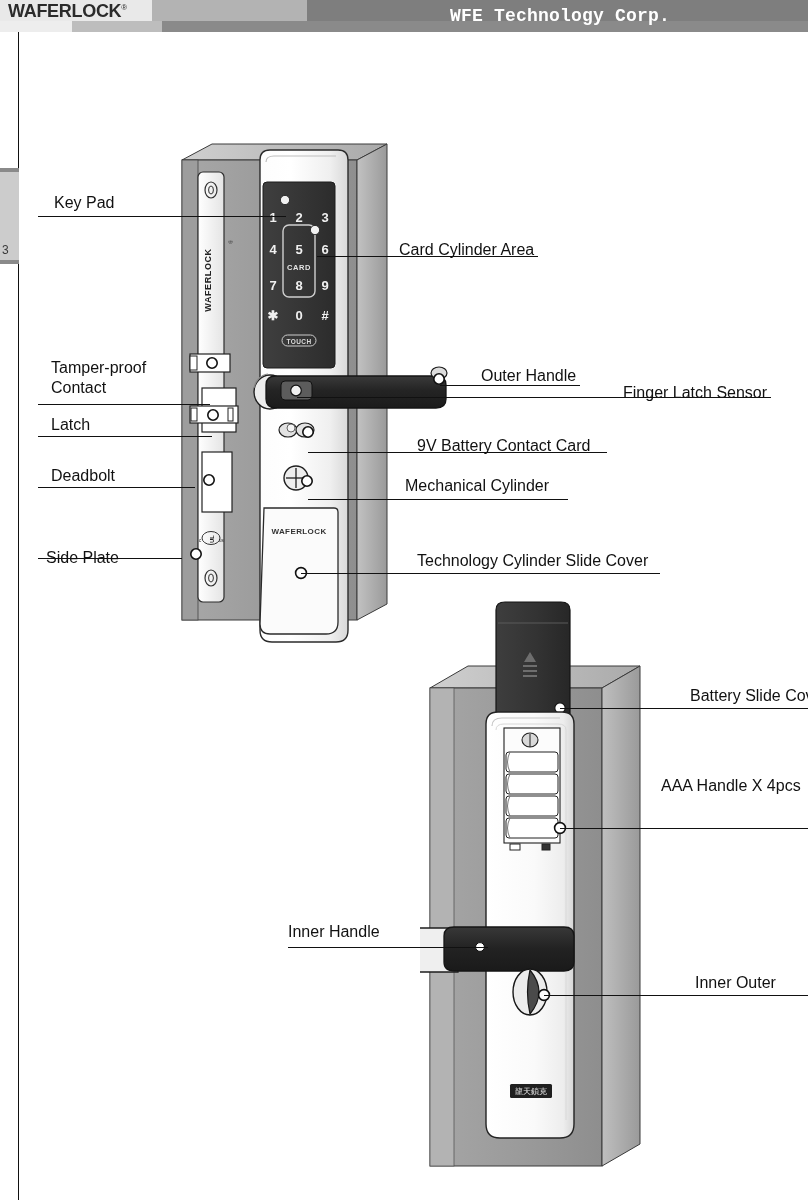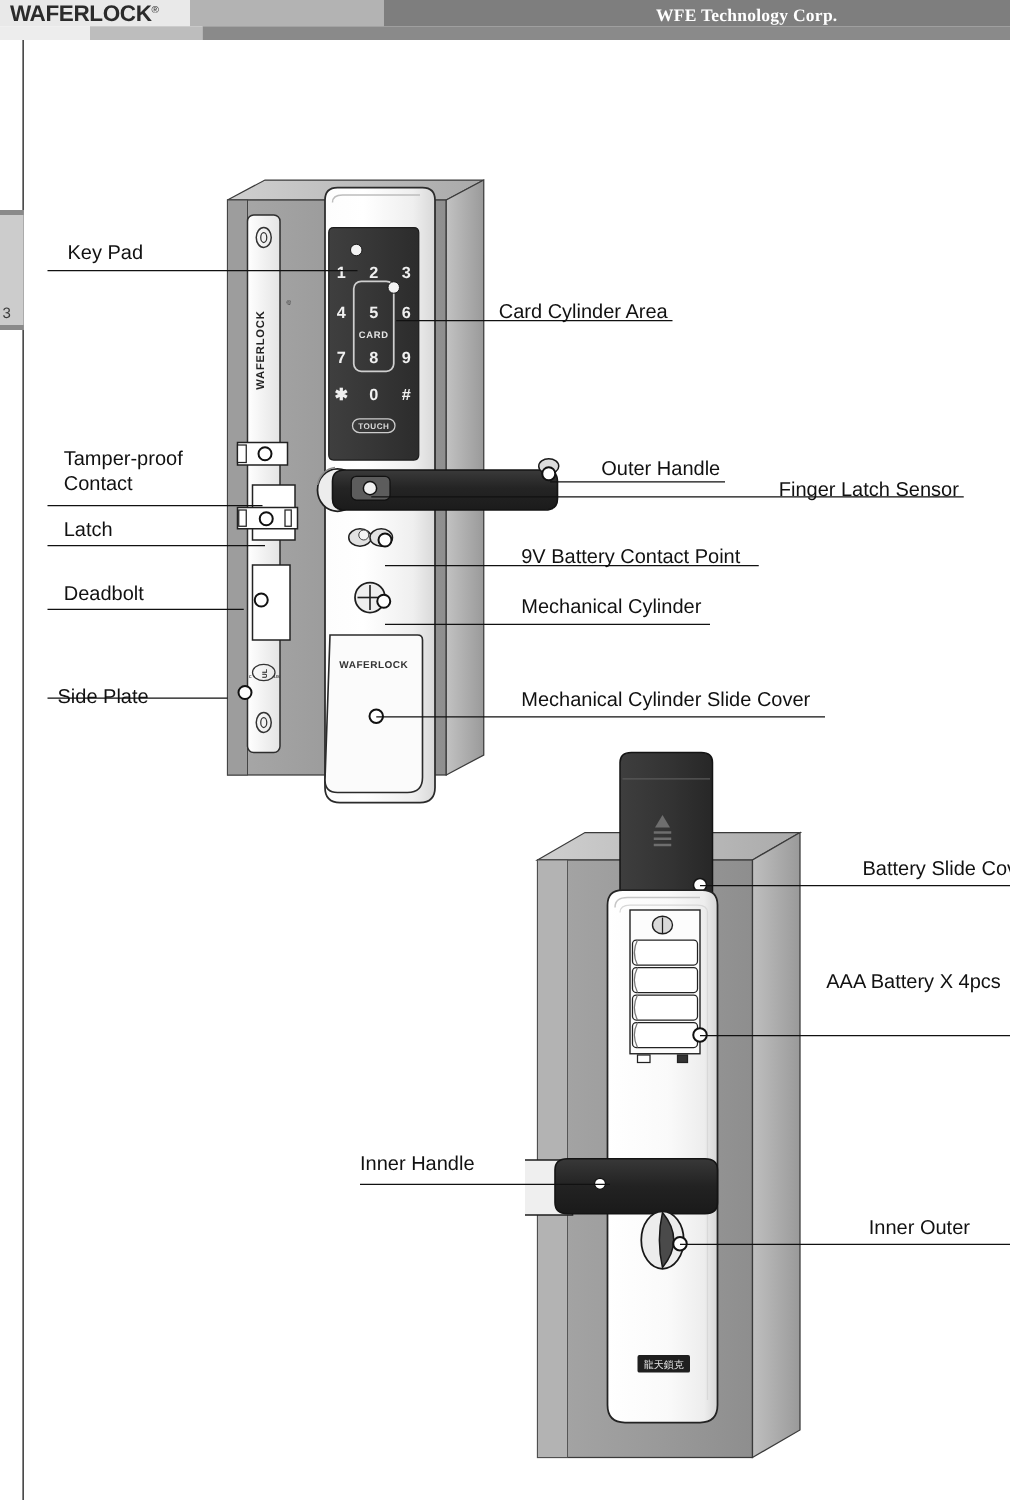--- a/index.html
+++ b/index.html
@@ -16,22 +16,22 @@
   .hdr-row1{top:0;height:21px;}
   .hdr-row2{top:21px;height:11px;}
   .hdr-logo{
     position:absolute;left:8px;top:1px;
     font-size:18px;font-weight:bold;letter-spacing:-0.3px;
     color:#2b2b2b;font-family:"Liberation Sans", sans-serif;
   }
   .hdr-logo .reg{font-size:8px;vertical-align:super;font-weight:normal;}
   .hdr-corp{
     position:absolute;right:6px;top:6px;
-    color:#fff;font-size:14px;font-weight:bold;letter-spacing:0.2px;
-    font-family:Liberation Serif, serif;
+    color:#fff;font-size:18px;font-weight:bold;letter-spacing:0.2px;
+    font-family:Liberation Mono, monospace;
   }
 
   
   .left-rule{position:absolute;left:18px;top:32px;width:1px;height:1168px;background:#111;}
   .side-tab{
     position:absolute;left:0;top:168px;width:19px;height:88px;
     background:#ccc;border-top:4px solid #8a8a8a;border-bottom:4px solid #8a8a8a;
   }
   .side-tab-num{
     position:absolute;left:2px;bottom:3px;font-size:12px;color:#3a3a3a;
@@ -240,23 +240,23 @@
     <span>Contact</span>
   </div>
 
   <div class="lbl" style="left:51px;top:415px;">Latch</div>
   <div class="lbl" style="left:51px;top:466px;">Deadbolt</div>
   <div class="lbl" style="left:46px;top:537px;margin-top:11px;">Side Plate</div>
 
   <div class="lbl" style="left:399px;top:240px;">Card Cylinder Area</div>
   <div class="lbl" style="left:481px;top:366px;">Outer Handle</div>
   <div class="lbl" style="left:623px;top:383px;">Finger Latch Sensor</div>
-  <div class="lbl" style="left:417px;top:436px;">9V  Battery Contact Point</div>
-  <div class="lbl" style="left:417px;top:476px;text-align:right;">Mechanical Cylinder</div>
-  <div class="lbl" style="left:417px;top:551px;">Mechanical Cylinder Slide Cover</div>
+  <div class="lbl" style="left:417px;top:436px;">9V  Battery Contact Card</div>
+  <div class="lbl" style="left:405px;top:476px;text-align:right;">Mechanical Cylinder</div>
+  <div class="lbl" style="left:417px;top:551px;">Technology Cylinder Slide Cover</div>
 
   <svg style="position:absolute;left:420px;top:600px;" width="388" height="580" viewBox="0 0 388 580">
     <defs>
       <linearGradient id="bDoorTop" x1="0" y1="0" x2="1" y2="0">
         <stop offset="0" stop-color="#cfcfcf"></stop>
           <stop offset="1" stop-color="#aaaaaa"></stop>
       </linearGradient>
       <linearGradient id="bDoorFace" x1="0" y1="0" x2="1" y2="0">
         <stop offset="0" stop-color="#a6a6a6"></stop>
           <stop offset="0.55" stop-color="#9a9a9a"></stop>
@@ -340,17 +340,17 @@
       </g>
     </g>
   </svg>
 
   <div class="leader" style="left:560px;top:708px;width:248px;"></div>
   <div class="leader" style="left:560px;top:828px;width:248px;"></div>
   <div class="leader" style="left:288px;top:947px;width:200px;"></div>
   <div class="leader" style="left:544px;top:995px;width:264px;"></div>
 
   <div class="lbl" style="left:690px;top:686px;">Battery Slide Cover</div>
-  <div class="lbl" style="left:661px;top:776px;">AAA Battery X 4pcs</div>
+  <div class="lbl" style="left:661px;top:776px;">AAA Handle X 4pcs</div>
   <div class="lbl" style="left:288px;top:922px;">Inner Handle</div>
   <div class="lbl" style="left:695px;top:973px;">Inner Outer</div>
 
 </div>
 
 </body></html>

